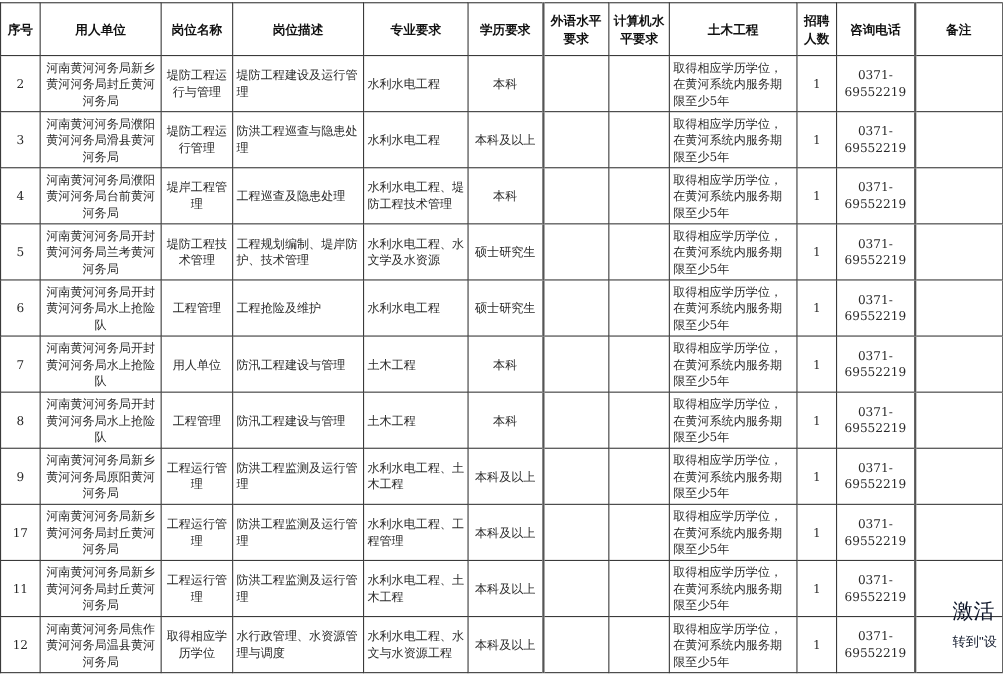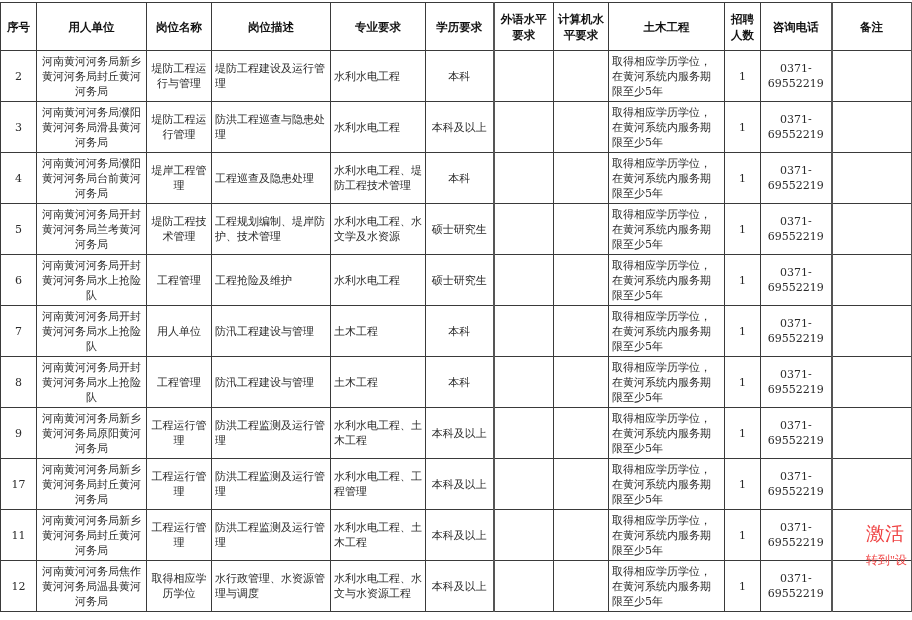--- a/index.html
+++ b/index.html
@@ -43,23 +43,23 @@
   table.jobs td {
     height: 50px;
     color: #2a2a2a;
   }
   .c { text-align: center; }
   .l { text-align: left; }
   .thick-right { border-right: 2px solid #555 !important; }
   .watermark {
     position: absolute;
     left: 866px;
-    top: 522px;
-    color: #ef4444;
-    font-family: Liberation Serif, serif;
+    top: 545px;
+    color: #0f172a;
+    font-family: Liberation Sans, sans-serif;
     pointer-events: none;
     white-space: nowrap;
   }
   .watermark .w1 { font-size: 19px; line-height: 24px; display: block; }
   .watermark .w2 { font-size: 12px; line-height: 16px; display: block; margin-top: 6px; }
 </style>
 </head>
 <body>
 
 <table class="jobs">

